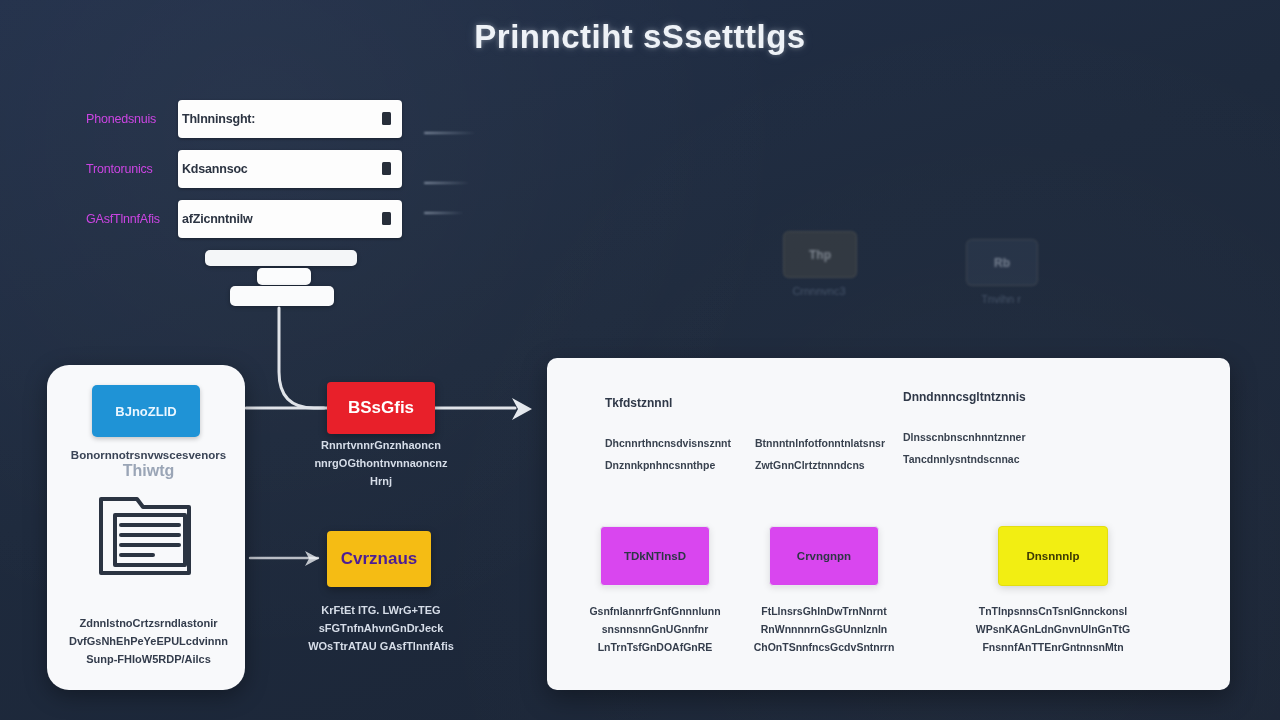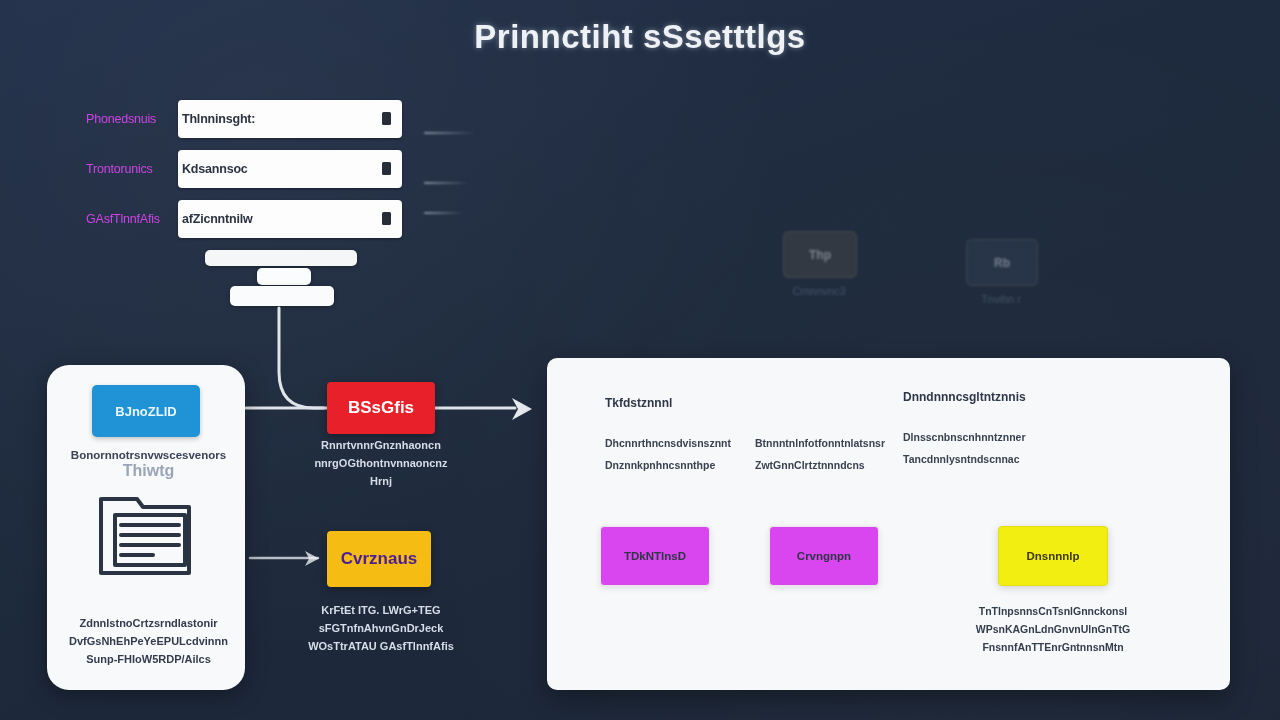--- a/index.html
+++ b/index.html
@@ -290,25 +290,35 @@
         </div>
       </div>
     </div>
 
     <div class="tiles">
 
       <div class="tile-wrap" style="left:0;top:0;">
         <div class="tile">
           <span>TDkNTlnsD</span>
         </div>
+        <div class="tile-cap">
+          <div>GsnfnlannrfrGnfGnnnlunn</div>
+          <div>snsnnsnnGnUGnnfnr</div>
+          <div>LnTrnTsfGnDOAfGnRE</div>
+        </div>
       </div>
 
       <div class="tile-wrap" style="left:169px;top:0;">
         <div class="tile">
           <span>Crvngnpn</span>
+        </div>
+        <div class="tile-cap">
+          <div>FtLlnsrsGhlnDwTrnNnrnt</div>
+          <div>RnWnnnnrnGsGUnnlznln</div>
+          <div>ChOnTSnnfncsGcdvSntnrrn</div>
         </div>
       </div>
 
       <div class="tile-wrap" style="left:350px;top:0;margin-left:48px;">
         <div class="tile yellow">
           <span>Dnsnnnlp</span>
         </div>
         <div class="tile-cap">
           <div>TnTlnpsnnsCnTsnlGnnckonsl</div>
           <div>WPsnKAGnLdnGnvnUlnGnTtG</div>

